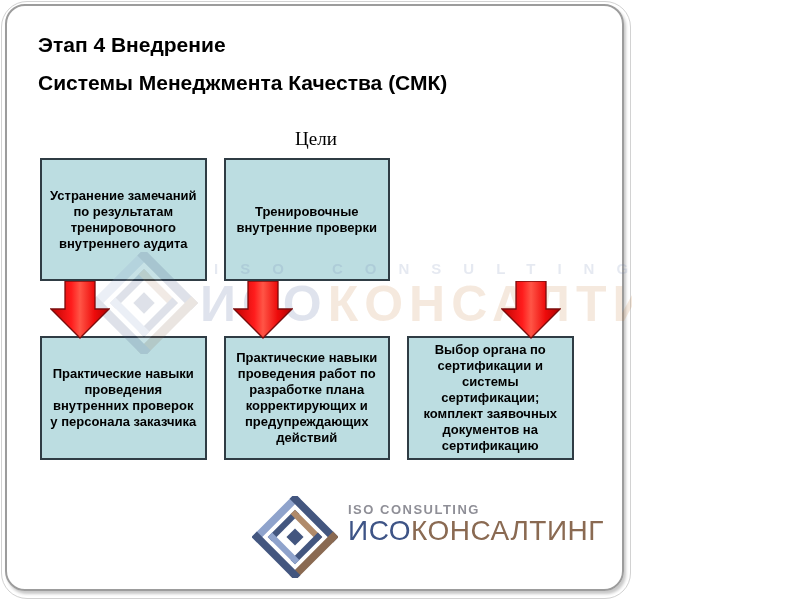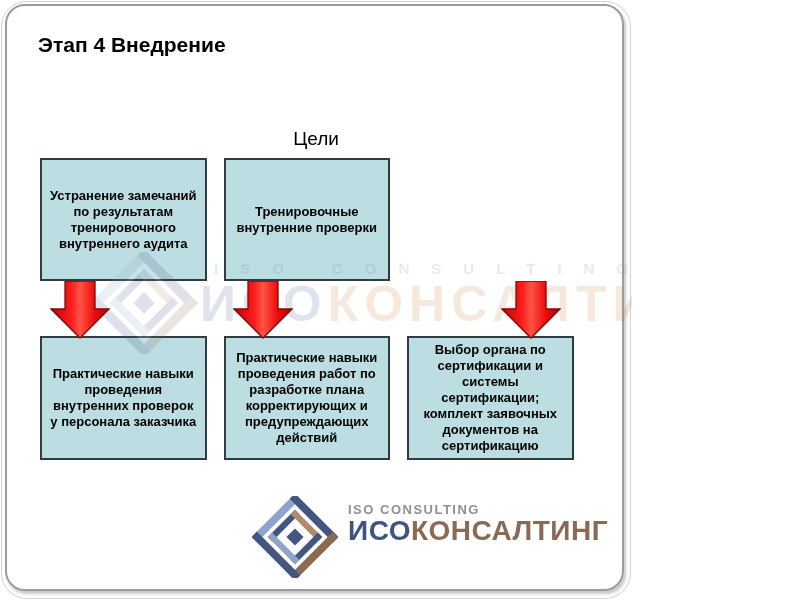--- a/index.html
+++ b/index.html
@@ -3,21 +3,21 @@
 <meta charset="utf-8">
 <style>
   html,body{margin:0;padding:0;background:#fff;}
   .slide{position:relative;width:632px;height:600px;background:#fff;overflow:hidden;
          font-family:"Liberation Sans",sans-serif;color:#000;}
   .frame-outer{position:absolute;inset:1px;border:1px solid #d2d2d2;border-radius:26px;pointer-events:none;}
   .frame-inner{position:absolute;left:5px;top:4px;right:8px;bottom:9px;border:2px solid #9c9c9c;
                border-radius:20px;box-shadow:2px 3px 3px rgba(0,0,0,.22);pointer-events:none;}
   .title{position:absolute;left:38px;top:26px;font-size:21px;font-weight:bold;line-height:38px;z-index:4;}
   .target{position:absolute;left:655px;top:5px;z-index:4;}
-  .section-label{position:absolute;left:0;width:100%;text-align:center;font-size:19px;z-index:6;}
+  .section-label{position:absolute;left:0;width:100%;text-align:center;font-size:19px;z-index:6;font-family:Liberation Serif, serif;}
   .label-goals{top:128px;}
   .label-results{top:295px;}
   .row{position:absolute;left:40px;width:717px;display:grid;grid-template-columns:repeat(4,1fr);
        gap:17px;z-index:2;}
   .row-goals{top:158px;height:123px;}
   .row-results{top:336px;height:124px;}
   .box{background:#bcdde1;border:2px solid #2f3c44;display:flex;align-items:center;justify-content:center;
        text-align:center;font-weight:bold;font-size:13px;line-height:16px;padding:3px;box-sizing:border-box;}
   .boxtext{white-space:pre-line;}
   .arrow{position:absolute;top:281px;width:60px;height:58px;z-index:6;}
@@ -26,32 +26,33 @@
              pointer-events:none;}
   .wm-icon{position:absolute;left:0;top:0;}
   .wm-tagline{position:absolute;left:126px;top:8px;font-size:15px;font-weight:bold;letter-spacing:22px;
               color:#6b7fae;white-space:nowrap;}
   .wm-name{position:absolute;left:112px;top:26px;font-size:50px;font-weight:bold;letter-spacing:6px;
            line-height:52px;white-space:nowrap;}
   .wm-name .p1{color:#4a5f97;} .wm-name .p2{color:#c8813f;}
   .logo{position:absolute;left:252px;top:496px;display:flex;align-items:flex-start;z-index:4;}
   .logo-text{margin-left:10px;padding-top:6px;}
   .logo-tagline{font-size:13px;font-weight:bold;letter-spacing:1.5px;color:#8f8f97;}
-  .logo-name{font-size:28px;font-weight:bold;line-height:28px;letter-spacing:.5px;}
+  .logo-name{font-size:28px;font-weight:normal;line-height:28px;letter-spacing:.5px;}
   .logo-name .p1{color:#3e5486;} .logo-name .p2{color:#8a6a52;}
 </style>
 </head>
 <body>
 
 <div class="slide">
   <div class="frame-outer"></div>
   <div class="frame-inner"></div>
 
   <div class="title">
     <div>Этап 4 Внедрение</div>
+    <div>Системы Менеджмента Качества (СМК)</div>
   </div>
 
   <svg class="target" width="135" height="135" viewBox="0 0 135 135">
     <ellipse cx="73" cy="67" rx="27" ry="36" fill="#ffffff" stroke="#c2c2c2" stroke-width="3"></ellipse>
     <ellipse cx="71" cy="66" rx="23" ry="32" fill="none" stroke="#dcdcdc" stroke-width="1.5"></ellipse>
     <ellipse cx="70" cy="65" rx="18" ry="27" fill="none" stroke="#f6a21d" stroke-width="7"></ellipse>
     <ellipse cx="66" cy="62" rx="7" ry="11" fill="none" stroke="#f6a21d" stroke-width="3.5"></ellipse>
     <circle cx="64" cy="62" r="3.2" fill="#f6a21d" stroke="#b5b5b5" stroke-width="1.5"></circle>
     <path d="M58,101 L40,131" stroke="#c2c2c2" stroke-width="3" fill="none" stroke-linecap="round"></path>
     <path d="M86,99 L104,127" stroke="#c2c2c2" stroke-width="3" fill="none" stroke-linecap="round"></path>

